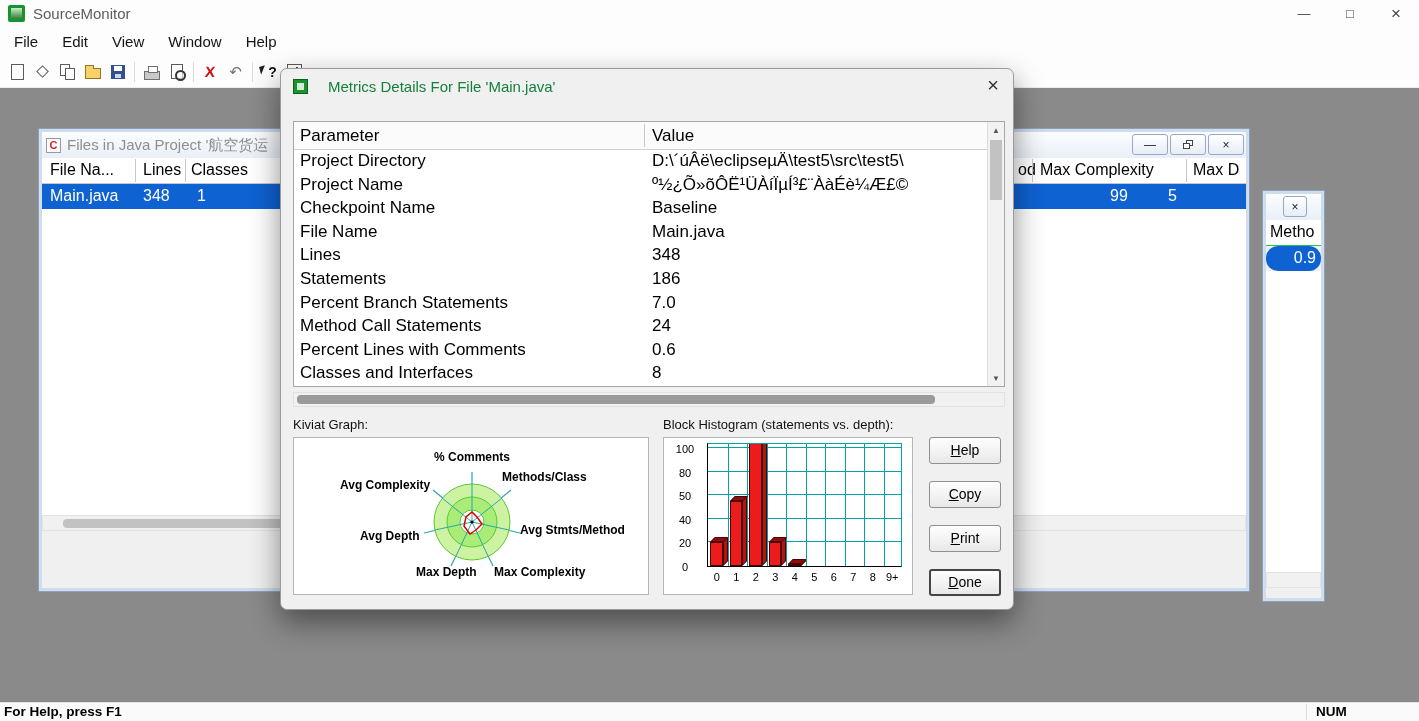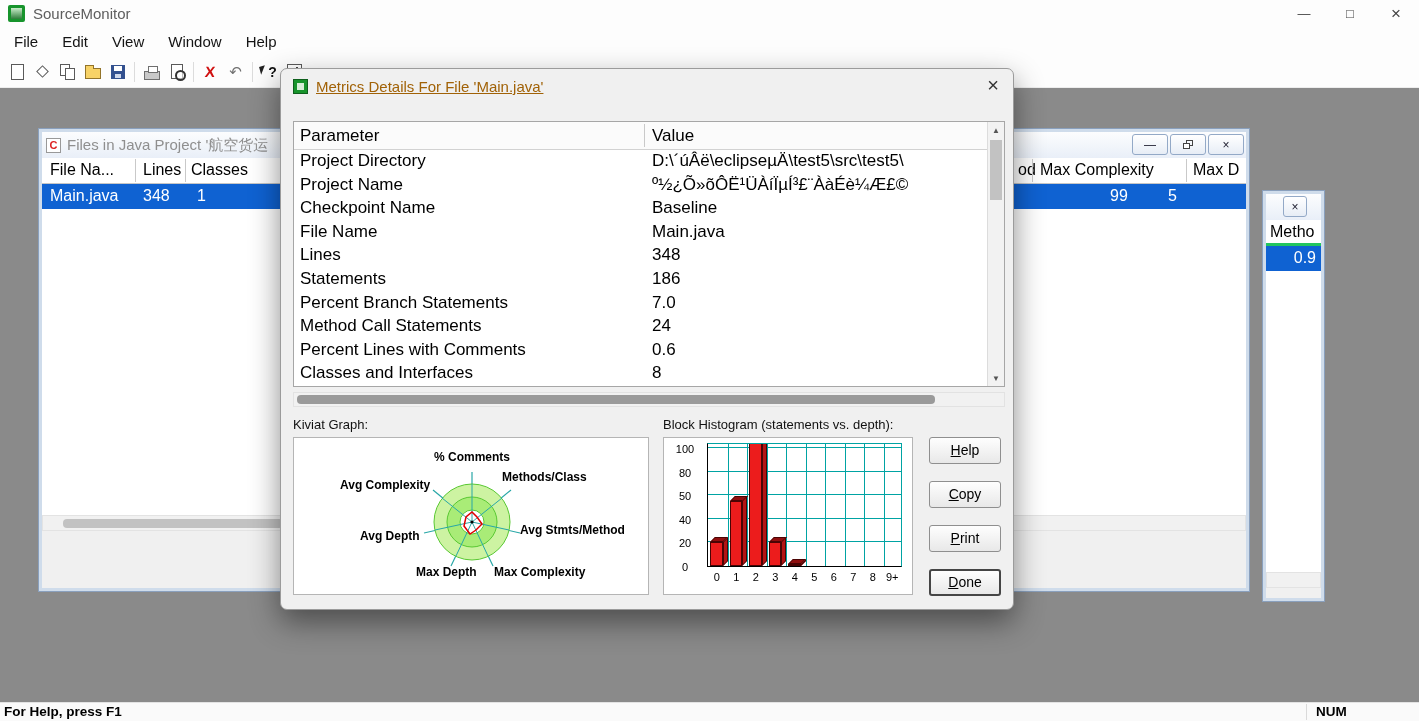--- a/index.html
+++ b/index.html
@@ -59,33 +59,33 @@
   .fw-header span { position:absolute; top:3px; }
   .col-div { position:absolute; top:1px; bottom:1px; width:1px; background:#cicic1; background:#c9c9c9; }
   .fw-row { position:absolute; left:0; right:0; top:26px; height:25px; background:#0f62d2; color:#fff; font-size:16px; }
   .fw-row span { position:absolute; top:3px; }
   .fw-list { position:absolute; left:0; right:0; top:51px; height:306px; background:#fff; }
   .fw-hscroll { position:absolute; left:0; right:0; top:357px; height:16px; background:#f1f1f1; border:1px solid #e3e3e3; }
   .fw-hscroll .thumb { position:absolute; left:20px; top:3px; height:9px; width:220px; background:#c2c2c2; border-radius:4px; }
 
   .side-win { left:1262px; top:190px; width:63px; height:412px; z-index:1; }
   .sw-content { position:relative; height:378px; background:#f0f0f0; font-size:16px; }
-  .sw-header { position:absolute; left:0; right:0; top:0; height:26px; background:#fff; border-bottom:3px solid #22c55e;text-align:center; }
+  .sw-header { position:absolute; left:0; right:0; top:0; height:26px; background:#fff; border-bottom:1px solid #22c55e;text-align:center; }
   .sw-header span { position:absolute; left:4px; top:3px; }
-  .sw-row { position:absolute; left:0; right:0; top:26px; height:25px; background:#0f62d2; color:#fff; }
+  .sw-row { position:absolute; left:0; right:0; top:26px; height:25px; background:#0f62d2; color:#fff;border-radius:12px; }
   .sw-row span { position:absolute; right:5px; top:3px; }
   .sw-list { position:absolute; left:0; right:0; top:51px; height:301px; background:#fff; }
   .sw-hscroll { position:absolute; left:0; right:0; top:352px; height:16px; background:#f1f1f1; border:1px solid #e3e3e3; }
 
   
   .dialog { position:absolute; left:280px; top:68px; width:734px; height:542px; background:#f0f0f0; border:1px solid #9b9b9b; border-radius:7px; box-shadow:0 12px 30px rgba(0,0,0,.45); z-index:5; }
   .dlg-titlebar { height:34px; position:relative; display:flex; align-items:center; }
   .dlg-icon { width:15px; height:15px; margin-left:12px; background:#17942c; border:1px solid #0e5f1c; position:relative; }
   .dlg-icon::before { content:""; position:absolute; inset:3px; background:#d6eed8; }
-  .dlg-title { margin-left:8px; font-size:15px; color:#a16207;text-decoration:underline; }
+  .dlg-title { margin-left:20px; font-size:15px; color:#15803d; }
   .dlg-close { position:absolute; right:14px; top:5px; font-size:20px; color:#333; }
   .metrics-table { position:absolute; left:12px; top:52px; width:712px; height:266px; background:#fff; border:1px solid #a6a6a6; overflow:hidden; }
   .mt-header { position:absolute; left:0; top:0; right:17px; height:28px; background:#fbfbfb; border-bottom:1px solid #d2d2d2; font-size:17px; }
   .mt-header span { position:absolute; top:4px; }
   .mt-hdiv { position:absolute; left:350px; top:2px; bottom:2px; width:1px; background:#c9c9c9; }
   .mt-rows { position:absolute; left:0; top:28px; right:17px; bottom:0; overflow:hidden; }
   .mt-row { height:23.6px; position:relative; font-size:17px; }
   .mt-param { position:absolute; left:6px; top:1px; white-space:nowrap; }
   .mt-value { position:absolute; left:358px; top:1px; white-space:nowrap; }
   .vscroll { position:absolute; right:0; top:0; bottom:0; width:17px; background:#f2f2f2; border-left:1px solid #dcdcdc; }

